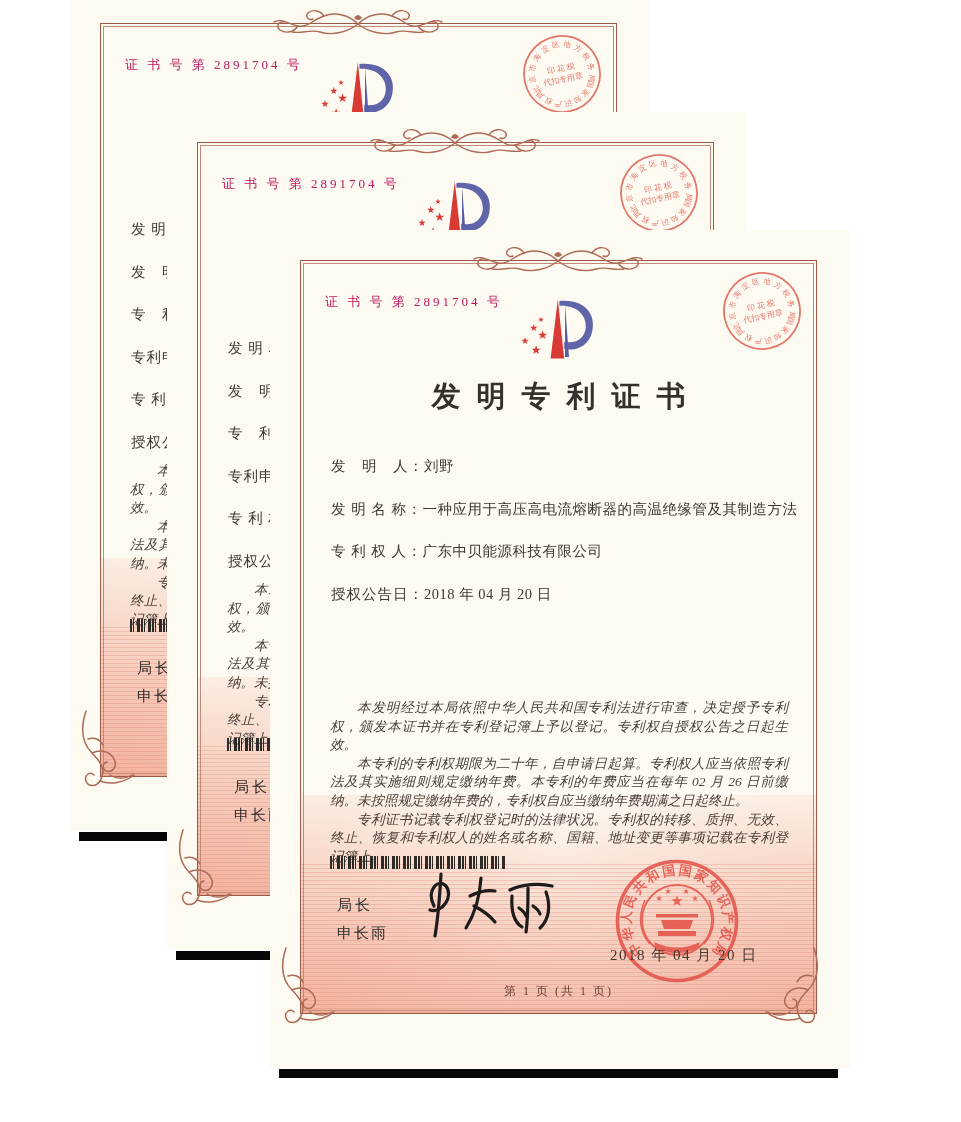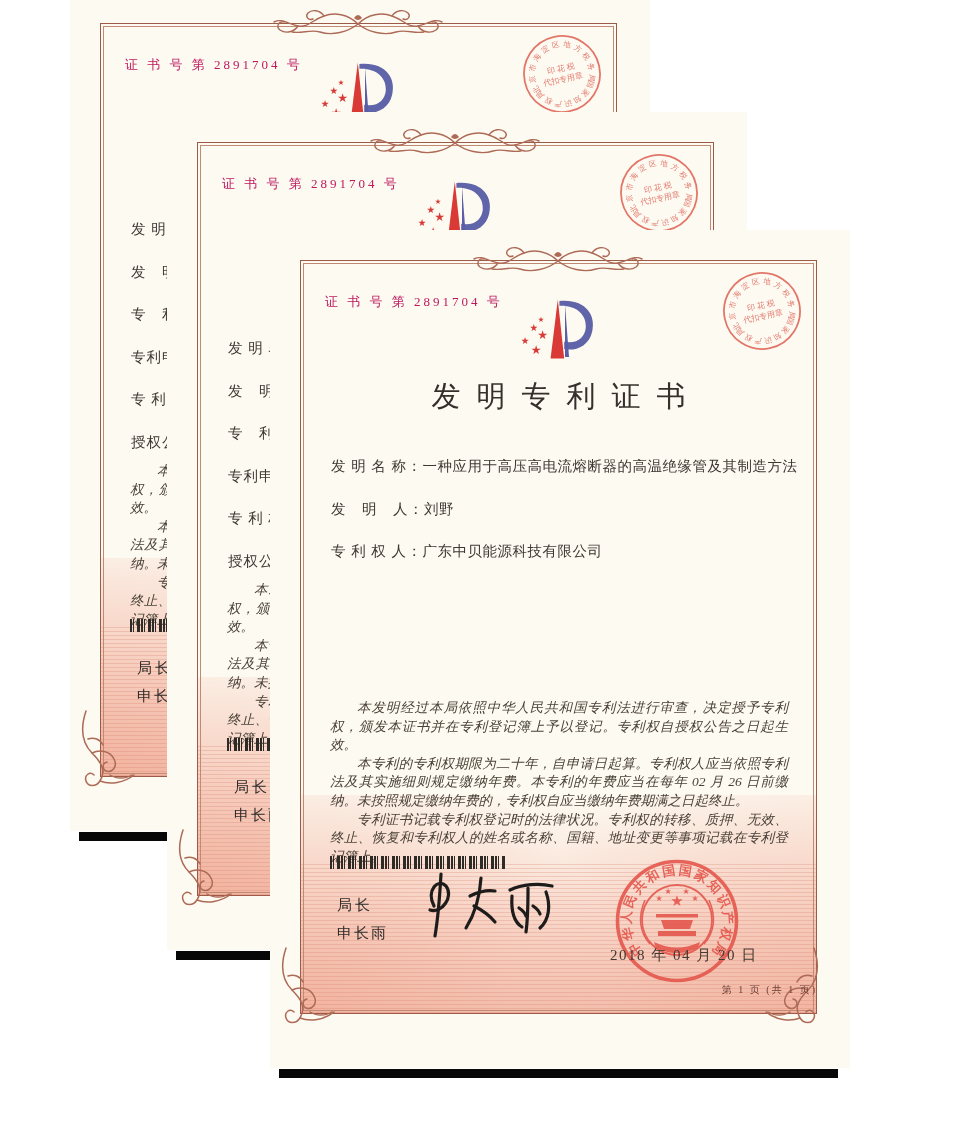--- a/index.html
+++ b/index.html
@@ -44,21 +44,21 @@
   .corner-bl{left:6px;bottom:42px;}
   .corner-br{right:26px;bottom:42px;transform:scaleX(-1);}
 
   .cert-no{
     position:absolute;left:55px;top:63px;
     font-size:13px;letter-spacing:3px;color:#be185d;
   }
   .logo{position:absolute;left:239px;top:58px;width:96px;height:86px;}
   .cert-title{
     position:absolute;left:30px;right:33px;top:147px;text-align:center;
-    font-size:29px;letter-spacing:16px;text-indent:16px;color:#35302b;font-weight:400;
+    font-size:29px;letter-spacing:16px;text-indent:16px;color:#35302b;font-weight:700;
   }
   .fields{position:absolute;left:61px;right:64px;top:228px;}
   .field-row{margin-bottom:26.5px;font-size:14.5px;color:#3e3833;line-height:16px;white-space:nowrap;}
   .field-label{letter-spacing:1px;}
   .field-value{letter-spacing:0.5px;}
   .paragraphs{
     position:absolute;left:60px;right:62px;top:469px;
     font-size:13.5px;line-height:18.6px;color:#4a4138;font-style:italic;
     text-align:justify;
   }
@@ -72,22 +72,22 @@
   }
   .director-title{position:absolute;left:67px;top:666px;font-size:15px;letter-spacing:3px;color:#2f2b28;font-family:Liberation Sans, sans-serif;}
   .director-name{position:absolute;left:67px;top:694px;font-size:15px;letter-spacing:2px;color:#2f2b28;font-family:"Liberation Sans",sans-serif;}
   .signature{position:absolute;left:148px;top:640px;width:150px;height:78px;}
   .official-seal{position:absolute;left:344px;top:628px;width:126px;height:126px;opacity:0.88;}
   .seal-date{
     position:absolute;left:340px;top:716px;width:150px;
     font-size:15px;letter-spacing:1.5px;color:#443830;z-index:5;
   }
   .page-footer{
-    position:absolute;left:30px;right:33px;top:753px;text-align:right;
-    font-size:10px;letter-spacing:2px;color:#6e4038;
+    position:absolute;left:30px;right:33px;top:753px;text-align:center;
+    font-size:12px;letter-spacing:2px;color:#6e4038;
   }
   .tax-stamp{
     position:absolute;left:451px;top:40px;width:82px;height:82px;
     transform:rotate(-12deg);opacity:0.82;
   }
   svg{display:block;}
 </style>
 </head>
 <body>
 
@@ -458,23 +458,24 @@
       <text x="31" y="48" font-size="12">★</text>
       <text x="42" y="57" font-size="15">★</text>
       <text x="20" y="64" font-size="12">★</text>
       <text x="34" y="76" font-size="15">★</text>
     </g>
   </svg>
 
   <div class="cert-title">发明专利证书</div>
 
   <div class="fields">
+    <div class="field-row"><span class="field-label">发　明　人：</span><span class="field-value">刘野</span></div>
     <div class="field-row"><span class="field-label">发 明 名 称：</span><span class="field-value">一种应用于高压高电流熔断器的高温绝缘管及其制造方法</span></div>
-    <div class="field-row"><span class="field-label">发　明　人：</span><span class="field-value">刘野</span></div>
     <div class="field-row"><span class="field-label">专 利 权 人：</span><span class="field-value">广东中贝能源科技有限公司</span></div>
+    <div class="field-row"><span class="field-label">授权公告日：</span><span class="field-value">2018 年 04 月 20 日</span></div>
   </div>
 
   <div class="paragraphs">
     <p>本发明经过本局依照中华人民共和国专利法进行审查，决定授予专利权，颁发本证书并在专利登记簿上予以登记。专利权自授权公告之日起生效。</p>
     <p>本专利的专利权期限为二十年，自申请日起算。专利权人应当依照专利法及其实施细则规定缴纳年费。本专利的年费应当在每年 02 月 26 日前缴纳。未按照规定缴纳年费的，专利权自应当缴纳年费期满之日起终止。</p>
     <p>专利证书记载专利权登记时的法律状况。专利权的转移、质押、无效、终止、恢复和专利权人的姓名或名称、国籍、地址变更等事项记载在专利登记簿上。</p>
   </div>
 
   <div class="barcode"></div>
 

